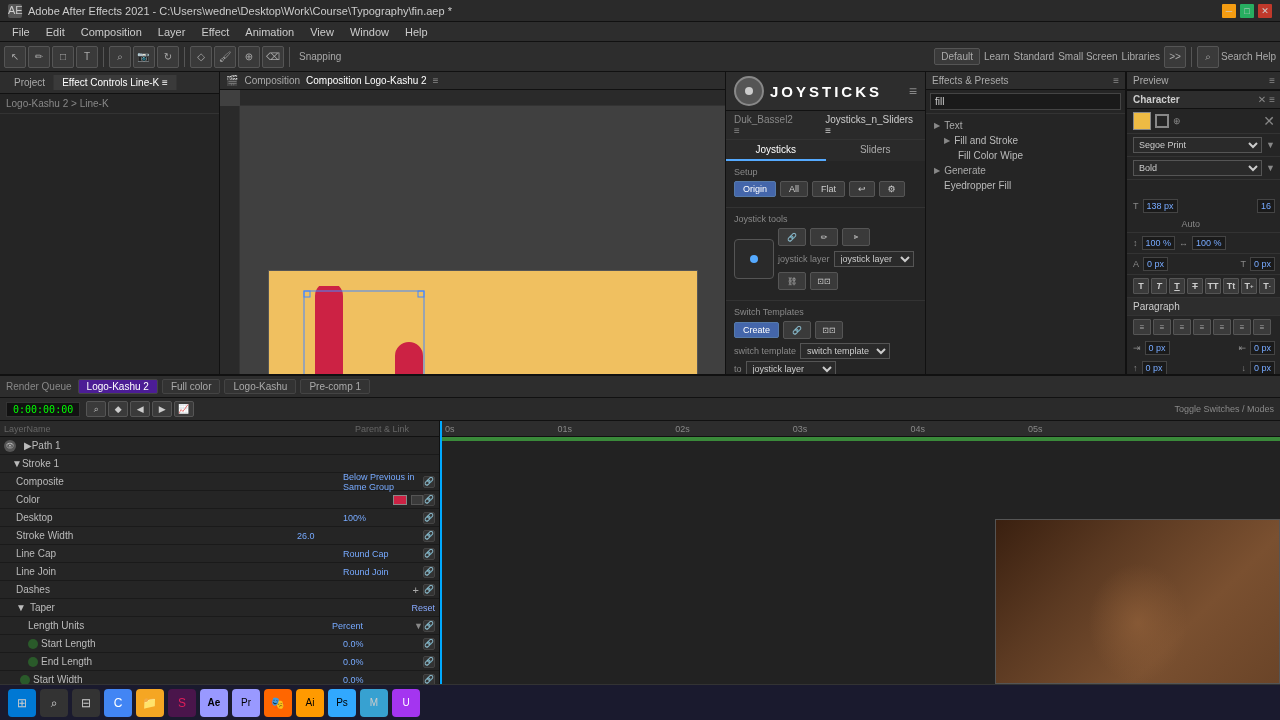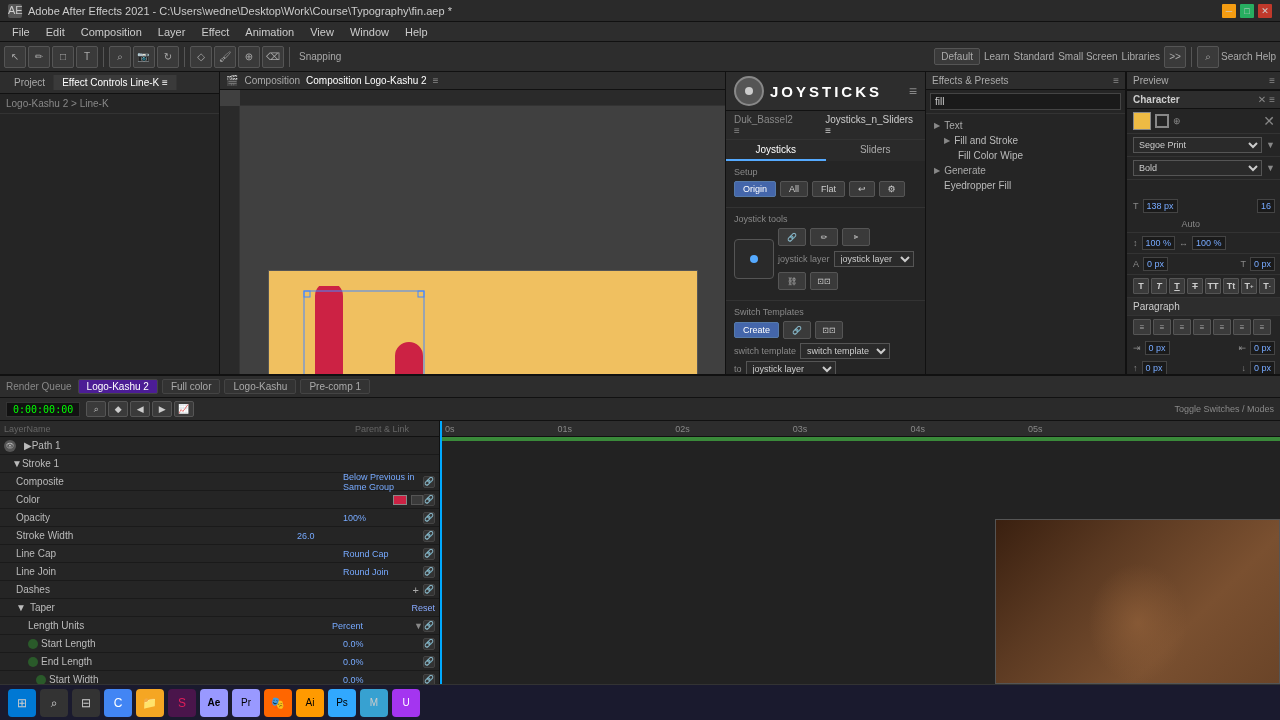--- a/index.html
+++ b/index.html
@@ -532,21 +532,21 @@
         <span class="layer-value">Below Previous in Same Group</span>
         <div class="tc-btn" style="width:12px;height:12px;font-size:8px;background:#333;border:1px solid #444;">🔗</div>
       </div>
       <div class="layer-row" style="padding-left:16px;">
         <span class="layer-name" style="width:80px;">Color</span>
         <div style="width:14px;height:10px;background:#cc2244;border:1px solid #888;margin-right:4px;"></div>
         <div style="width:12px;height:10px;background:#3a3a3a;border:1px solid #555;"></div>
         <div class="tc-btn" style="width:12px;height:12px;font-size:8px;background:#333;border:1px solid #444;margin-left:auto;">🔗</div>
       </div>
       <div class="layer-row" style="padding-left:16px;">
-        <span class="layer-name" style="width:80px;">Opacity</span>
+        <span class="layer-name" style="width:80px;">Desktop</span>
         <span class="layer-value">100%</span>
         <div class="tc-btn" style="width:12px;height:12px;font-size:8px;background:#333;border:1px solid #444;margin-left:auto;">🔗</div>
       </div>
       <div class="layer-row" style="padding-left:16px;gap:46px;">
         <span class="layer-name" style="width:80px;">Stroke Width</span>
         <span class="layer-value">26.0</span>
         <div class="tc-btn" style="width:12px;height:12px;font-size:8px;background:#333;border:1px solid #444;margin-left:auto;">🔗</div>
       </div>
       <div class="layer-row" style="padding-left:16px;">
         <span class="layer-name" style="width:80px;">Line Cap</span>
@@ -579,21 +579,21 @@
         <span class="layer-name" style="width:70px;">Start Length</span>
         <span class="layer-value">0.0%</span>
         <div class="tc-btn" style="width:12px;height:12px;font-size:8px;background:#333;border:1px solid #444;margin-left:auto;">🔗</div>
       </div>
       <div class="layer-row" style="padding-left:28px;">
         <div style="width:10px;height:10px;background:#2a5a2a;border-radius:50%;margin-right:3px;"></div>
         <span class="layer-name" style="width:70px;">End Length</span>
         <span class="layer-value">0.0%</span>
         <div class="tc-btn" style="width:12px;height:12px;font-size:8px;background:#333;border:1px solid #444;margin-left:auto;">🔗</div>
       </div>
-      <div class="layer-row" style="padding-left:36px;">
+      <div class="layer-row" style="padding-left:20px;">
         <div style="width:10px;height:10px;background:#2a5a2a;border-radius:50%;margin-right:3px;"></div>
         <span class="layer-name" style="width:70px;">Start Width</span>
         <span class="layer-value">0.0%</span>
         <div class="tc-btn" style="width:12px;height:12px;font-size:8px;background:#333;border:1px solid #444;margin-left:auto;">🔗</div>
       </div>
 
     </div>
 
     <div class="timeline-tracks" style="flex:1;background:#222;position:relative;overflow:hidden;">
 

